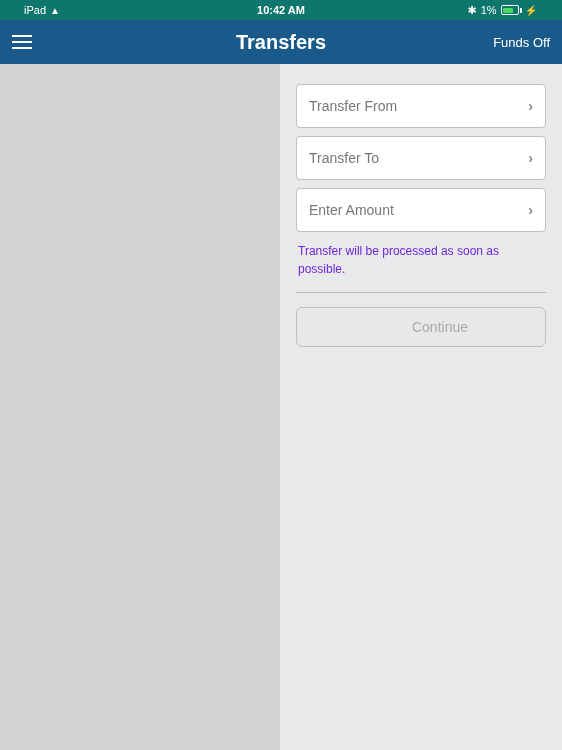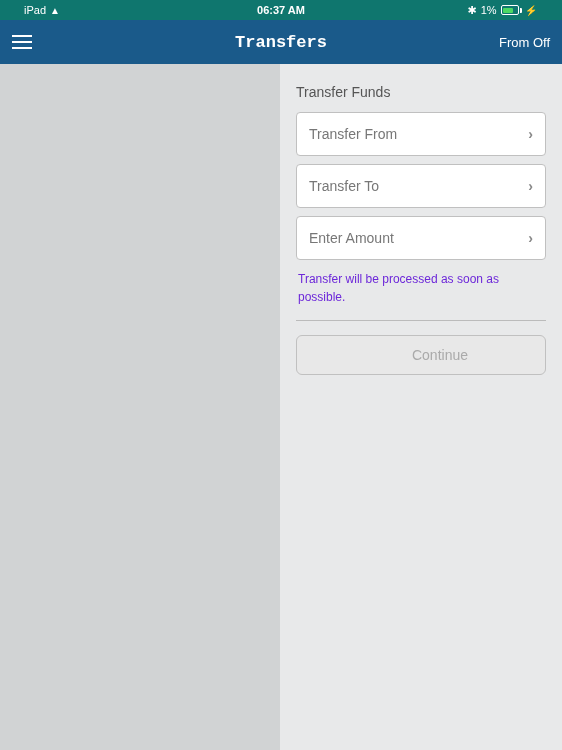--- a/index.html
+++ b/index.html
@@ -50,23 +50,22 @@
       display: flex;
       align-items: center;
       justify-content: space-between;
       padding: 0 12px;
     }
     .nav-title {
       position: absolute;
       left: 50%;
       transform: translateX(-50%);
       color: white;
-      font-size: 17px;
+      font-size: 20px;
       font-weight: bold;
-      font-family: Liberation Mono, monospace;
     }
     .hamburger-icon {
       display: flex;
       flex-direction: column;
       gap: 4px;
       cursor: pointer;
     }
     .hamburger-icon span {
       display: block;
       width: 20px;
@@ -204,51 +203,50 @@
     }
   </style>
 </head>
 <body>
 
 <div class="status-bar">
   <div class="status-left">
     <span>iPad</span>
     <span style="font-size:10px;">▲</span>
   </div>
-  <span class="status-center">06:37 AM</span>
+  <span class="status-center">10:42 AM</span>
   <div class="status-right">
     <span style="font-size:11px;">✱</span>
     <span>1%</span>
     <span class="battery">
       <span class="battery-body">
         <span class="battery-fill"></span>
       </span>
       <span class="battery-tip"></span>
     </span>
     <span style="font-size:10px;">⚡</span>
   </div>
 </div>
 
 <div class="nav-bar">
   <div class="hamburger-icon">
     <span></span>
     <span></span>
     <span></span>
   </div>
   <span class="nav-title">Transfers</span>
-  <button class="sign-off-btn">From Off</button>
+  <button class="sign-off-btn">Funds Off</button>
 </div>
 
 <div class="main-layout">
 
   <div class="left-panel"></div>
 
   <div class="right-panel">
 
-    <div class="section-title">Transfer Funds</div>
 
     <div class="form-field">
       <span class="form-field-label">Transfer From</span>
       <span class="chevron-right">›</span>
     </div>
 
     <div class="form-field">
       <span class="form-field-label">Transfer To</span>
       <span class="chevron-right">›</span>
     </div>

